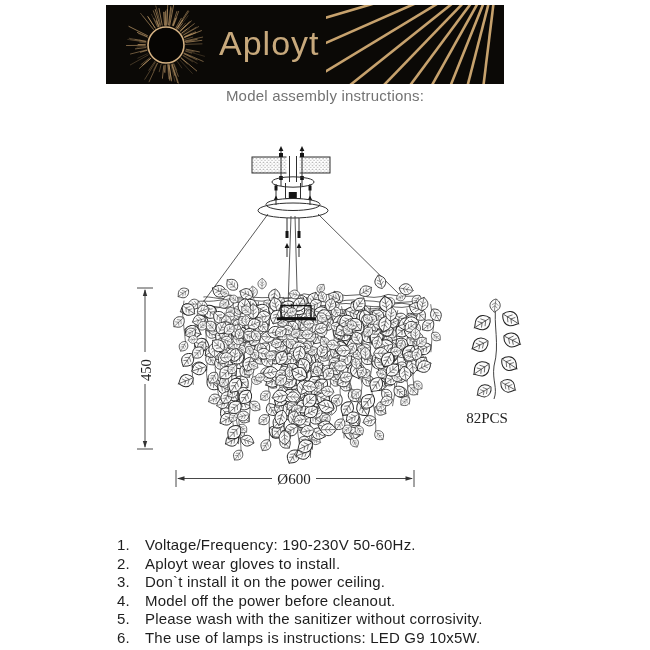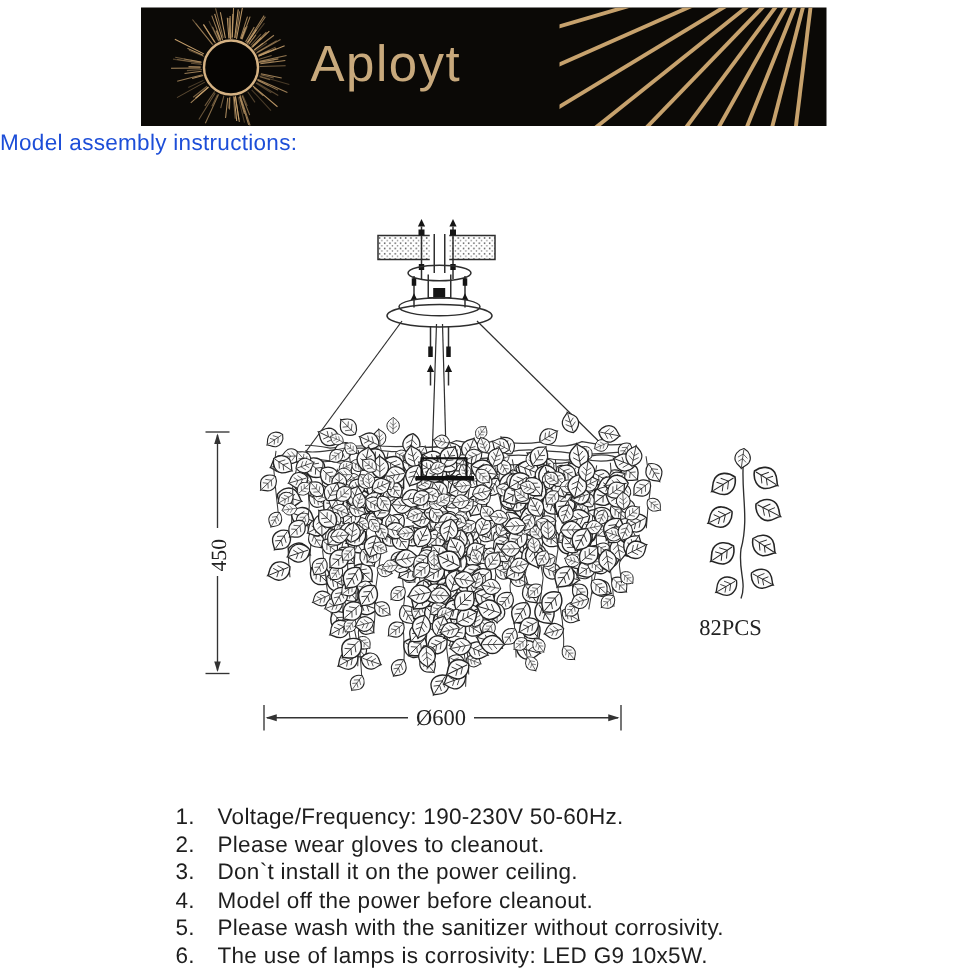--- a/index.html
+++ b/index.html
@@ -1,28 +1,28 @@
 <!DOCTYPE html>
 <html><head>
 <meta charset="utf-8">
 <style>
   *{margin:0;padding:0;box-sizing:border-box}
   html,body{width:650px;height:650px}
   body{background:#ffffff;font-family:"Liberation Sans",sans-serif;position:relative;overflow:hidden}
 
-  .banner{position:absolute;left:94px;top:5px;width:457px;height:79px;background:#0b0906;overflow:hidden}
+  .banner{position:absolute;left:106px;top:5px;width:398px;height:79px;background:#0b0906;overflow:hidden}
   .banner svg{position:absolute;top:0}
   .logo{left:15px;width:92px;height:79px}
   .rays{right:0;width:178px;height:79px}
   .brand{position:absolute;left:113px;top:50%;transform:translateY(-54%);
          font-size:34px;color:#c8a97c;letter-spacing:1px;font-weight:400;
          font-family:"Liberation Sans",sans-serif}
 
-  .title-block{position:absolute;top:88px;left:0;width:100%;text-align:left;
-               color:#1d4ed8;font-size:15px;font-weight:500;line-height:16.5px;letter-spacing:.2px}
+  .title-block{position:absolute;top:88px;left:0;width:100%;text-align:center;
+               color:#737373;font-size:15px;font-weight:500;line-height:16.5px;letter-spacing:.2px}
 
   .drawing{position:absolute;left:0;top:0;width:650px;height:650px}
 
   .dim-text{font-family:"Liberation Serif",serif;fill:#222}
 
   .instructions{position:absolute;left:117px;top:536px;font-size:15px;line-height:18.6px;
                 color:#1e1e1e;font-weight:500;letter-spacing:.2px}
   .instructions .row{display:flex}
   .instructions .num{width:28px;flex:none}
 </style>
@@ -851,31 +851,31 @@
     </g>
 </svg>
 
 <div class="instructions">
   <div class="row">
     <span class="num">1.</span>
     <span>Voltage/Frequency: 190-230V 50-60Hz.</span>
     </div>
   <div class="row">
     <span class="num">2.</span>
-    <span>Please wear gloves to cleanout.</span>
+    <span>Aployt wear gloves to install.</span>
     </div>
   <div class="row">
     <span class="num">3.</span>
     <span>Don`t install it on the power ceiling.</span>
     </div>
   <div class="row">
     <span class="num">4.</span>
     <span>Model off the power before cleanout.</span>
     </div>
   <div class="row">
     <span class="num">5.</span>
     <span>Please wash with the sanitizer without corrosivity.</span>
     </div>
   <div class="row">
     <span class="num">6.</span>
-    <span>The use of lamps is corrosivity: LED G9 10x5W.</span>
+    <span>The use of lamps is instructions: LED G9 10x5W.</span>
     </div>
 </div>
 
 </body></html>

